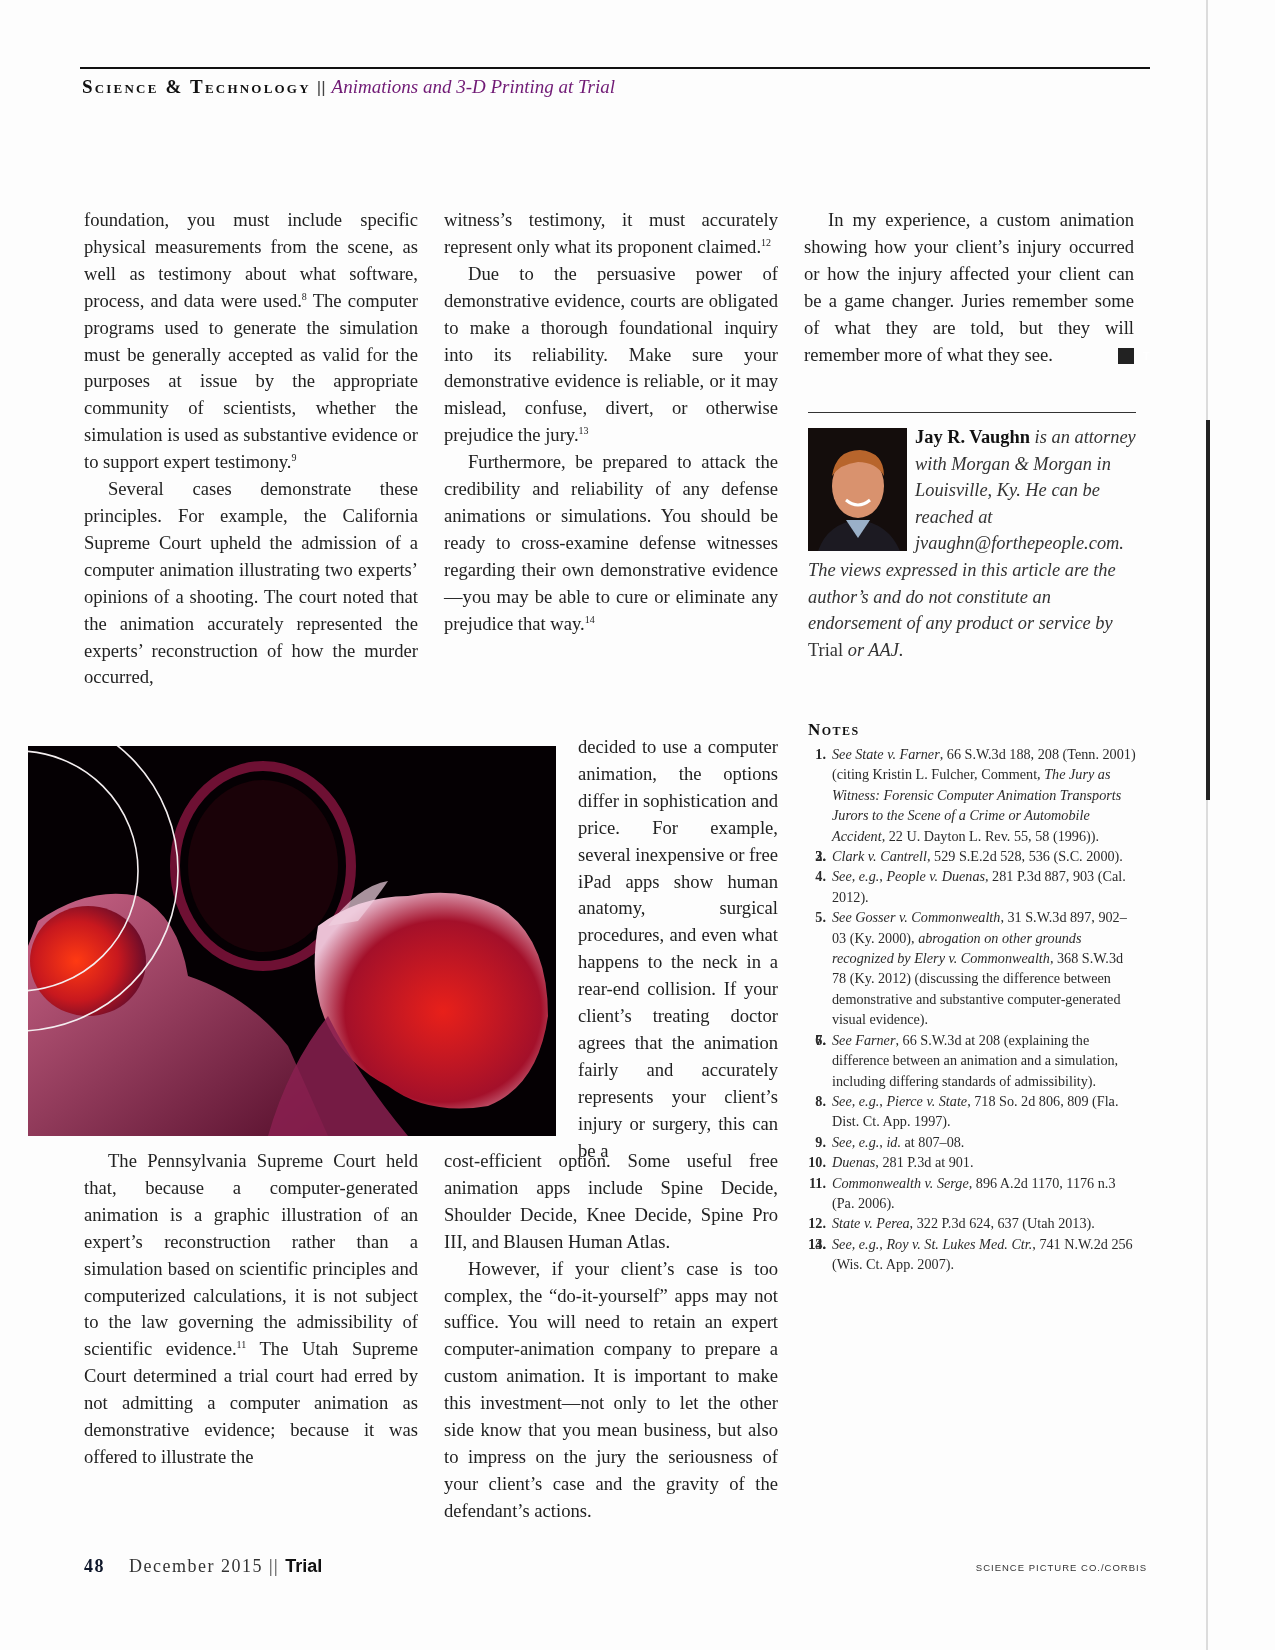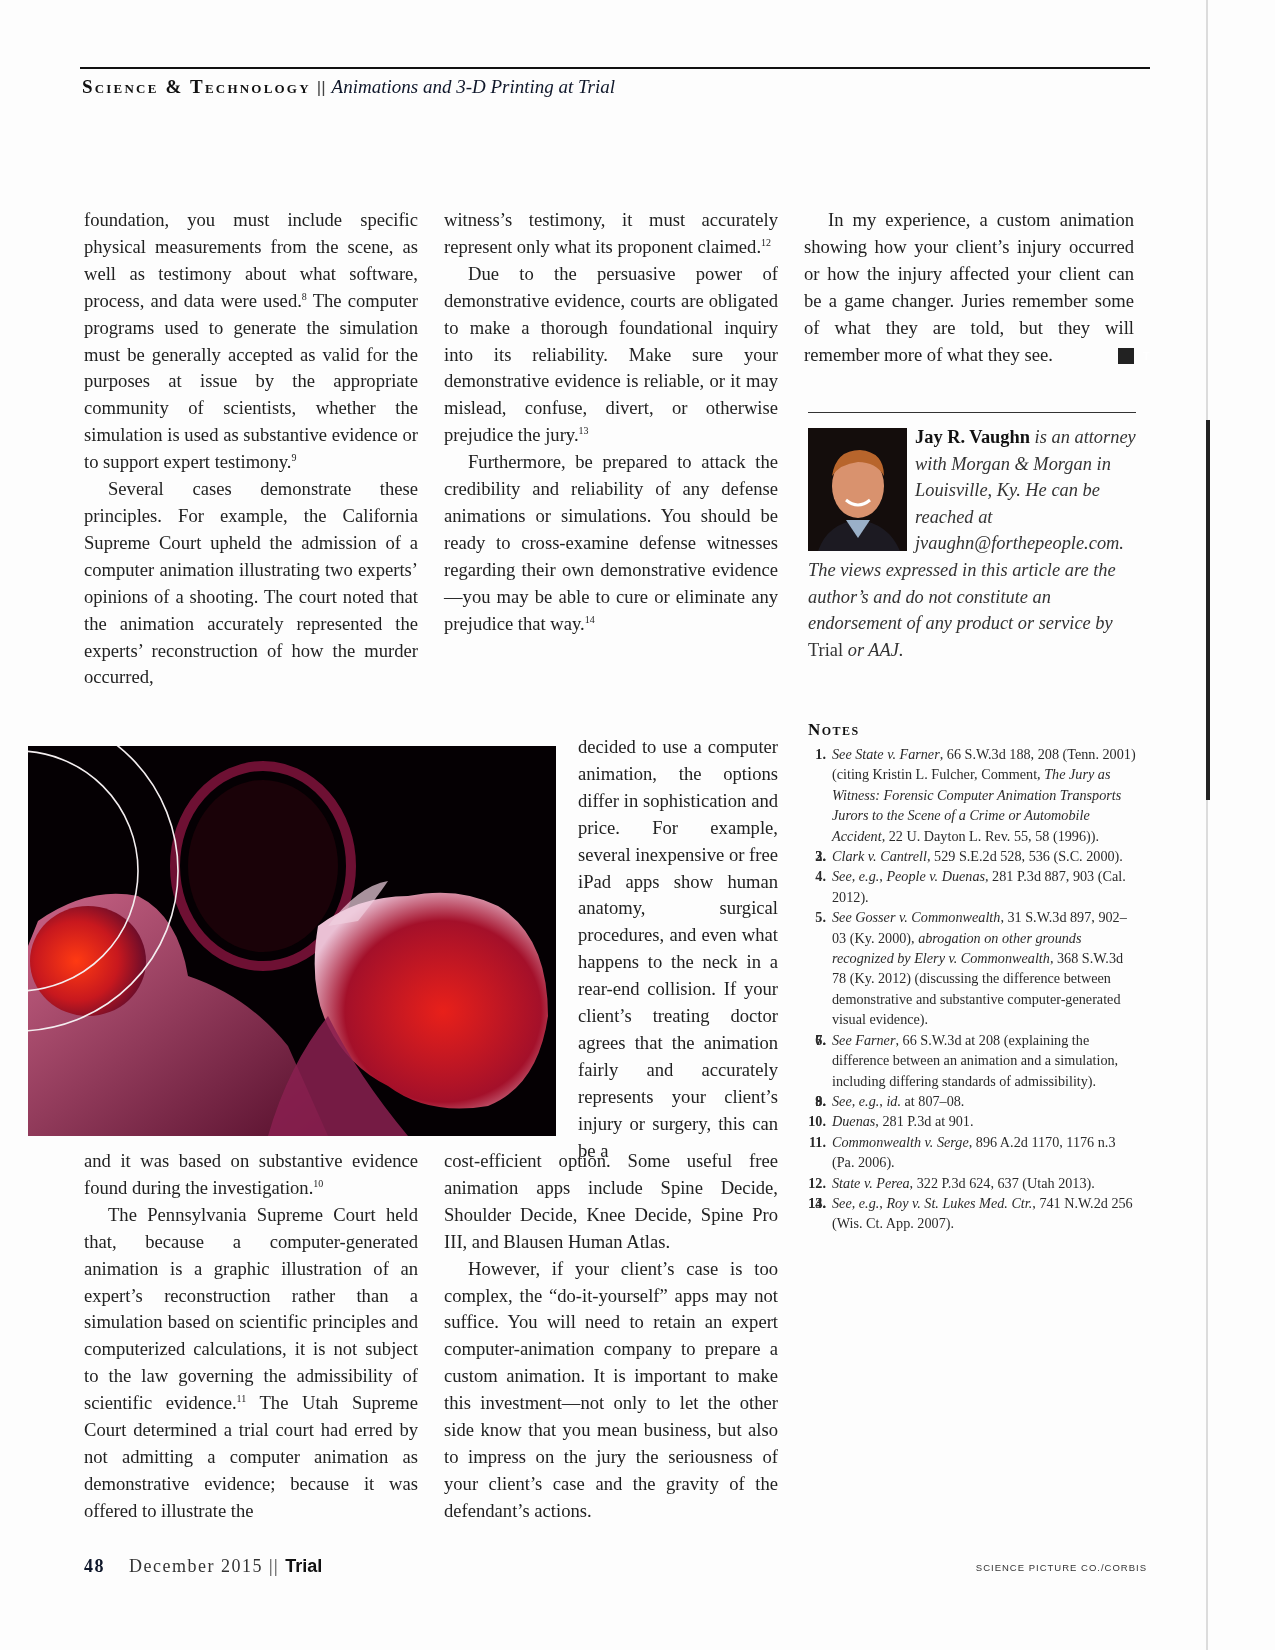--- a/index.html
+++ b/index.html
@@ -3,21 +3,21 @@
 <meta charset="utf-8">
 <style>
   html, body { margin: 0; padding: 0; background: #fdfdfd; }
   body { width: 1275px; height: 1650px; position: relative; overflow: hidden;
          font-family: "DejaVu Serif", "Liberation Serif", serif; color: #1e1e1e; }
   .rule-top { position: absolute; left: 80px; top: 67px; width: 1070px; height: 2px; background: #111; }
   .running-head { position: absolute; left: 82px; top: 76px; font-size: 17px; white-space: nowrap; }
   .running-head .section { font-family: "Liberation Serif", serif; font-weight: bold; letter-spacing: 2.2px;
         font-variant: small-caps; font-size: 19px; color: #111; }
   .running-head .sep { color: #444; margin: 0 6px; font-family: "Liberation Sans", sans-serif; }
-  .running-head .title { font-style: italic; color: #0f172a; font-family: "Liberation Serif", serif; font-size: 19px; }
+  .running-head .title { font-style: italic; color: #701a75; font-family: "Liberation Serif", serif; font-size: 19px; }
 
   .col { position: absolute; font-family: "Liberation Serif", serif; font-size: 18.6px; line-height: 26.9px;
          text-align: justify; color: #222; }
   .col p { margin: 0; }
   .col p.indent { text-indent: 24px; }
   sup { font-size: 10px; line-height: 0; vertical-align: 7px; }
 
   #col1a { left: 84px; top: 207px; width: 334px; }
   #col1b { left: 84px; top: 1148px; width: 334px; }
   #col2a { left: 444px; top: 207px; width: 334px; }
@@ -99,21 +99,20 @@
     <ellipse cx="60" cy="215" rx="58" ry="55" fill="url(#g1)"></ellipse>
     <path d="M290 180 Q 330 150 380 150 Q 430 140 470 160 Q 520 190 520 270 Q 510 340 460 360 Q 400 370 360 340 Q 320 320 300 280 Q 280 240 290 180 Z" fill="url(#g2)"></path>
     <path d="M300 180 Q 330 140 360 135 Q 350 150 330 175 Z" fill="#f0d0e0" opacity="0.7"></path>
     <path d="M300 270 Q 330 330 380 390 L 240 390 Q 260 320 300 270 Z" fill="#8a2050" opacity="0.85"></path>
     <circle cx="-10" cy="125" r="160" fill="none" stroke="#f4eef0" stroke-width="1.6"></circle>
     <circle cx="-10" cy="125" r="120" fill="none" stroke="#f4eef0" stroke-width="1.6"></circle>
   </svg>
 </div>
 
 <div class="col" id="col1b">
-  <p><span>and it was based on substantive evidence found during the investigation.</span><sup>10</sup></p>
   <p class="indent"><span>The Pennsylvania Supreme Court held that, because a computer-generated animation is a graphic illustration of an expert’s reconstruction rather than a simulation based on scientific principles and computerized calculations, it is not subject to the law governing the admissibility of scientific evidence.</span><sup>11</sup><span> The Utah Supreme Court determined a trial court had erred by not admitting a computer animation as demonstrative evidence; because it was offered to illustrate the</span></p>
 </div>
 
 <div class="col" id="col2a">
   <p><span>witness’s testimony, it must accurately represent only what its proponent claimed.</span><sup>12</sup></p>
   <p class="indent"><span>Due to the persuasive power of demonstrative evidence, courts are obligated to make a thorough foundational inquiry into its reliability. Make sure your demonstrative evidence is reliable, or it may mislead, confuse, divert, or otherwise prejudice the jury.</span><sup>13</sup></p>
   <p class="indent"><span>Furthermore, be prepared to attack the credibility and reliability of any defense animations or simulations. You should be ready to cross-examine defense witnesses regarding their own demonstrative evidence—you may be able to cure or eliminate any prejudice that way.</span><sup>14</sup></p>
 </div>
 
 <div class="col" id="col2b">
@@ -146,21 +145,21 @@
 
 <div class="notes-head">Notes</div>
 <ol class="notes" id="notes-list">
     <li><span class="num">1.</span><span><i>See State v. Farner</i>, 66 S.W.3d 188, 208 (Tenn. 2001) (citing Kristin L. Fulcher, Comment, <i>The Jury as Witness: Forensic Computer Animation Transports Jurors to the Scene of a Crime or Automobile Accident</i>, 22 U. Dayton L. Rev. 55, 58 (1996)).</span></li>
     <li><span class="num">2.</span></li>
     <li><span class="num">3.</span><span><i>Clark v. Cantrell</i>, 529 S.E.2d 528, 536 (S.C. 2000).</span></li>
     <li><span class="num">4.</span><span><i>See, e.g.</i>, <i>People v. Duenas</i>, 281 P.3d 887, 903 (Cal. 2012).</span></li>
     <li><span class="num">5.</span><span><i>See Gosser v. Commonwealth</i>, 31 S.W.3d 897, 902–03 (Ky. 2000), <i>abrogation on other grounds recognized by Elery v. Commonwealth</i>, 368 S.W.3d 78 (Ky. 2012) (discussing the difference between demonstrative and substantive computer-generated visual evidence).</span></li>
     <li><span class="num">6.</span></li>
     <li><span class="num">7.</span><span><i>See Farner</i>, 66 S.W.3d at 208 (explaining the difference between an animation and a simulation, including differing standards of admissibility).</span></li>
-    <li><span class="num">8.</span></li>
+    <li><span class="num">8.</span><span><i>See, e.g.</i>, <i>Pierce v. State</i>, 718 So. 2d 806, 809 (Fla. Dist. Ct. App. 1997).</span></li>
     <li><span class="num">9.</span><span><i>See, e.g.</i>, <i>id.</i> at 807–08.</span></li>
     <li><span class="num">10.</span><span><i>Duenas</i>, 281 P.3d at 901.</span></li>
     <li><span class="num">11.</span><span><i>Commonwealth v. Serge</i>, 896 A.2d 1170, 1176 n.3 (Pa. 2006).</span></li>
     <li><span class="num">12.</span><span><i>State v. Perea</i>, 322 P.3d 624, 637 (Utah 2013).</span></li>
     <li><span class="num">13.</span></li>
     <li><span class="num">14.</span><span><i>See, e.g.</i>, <i>Roy v. St. Lukes Med. Ctr.</i>, 741 N.W.2d 256 (Wis. Ct. App. 2007).</span></li>
   </ol>
 
 <div class="folio">
   <span class="pg">48</span><span>December 2015</span> <span>||</span> <span class="mag">Trial</span>

